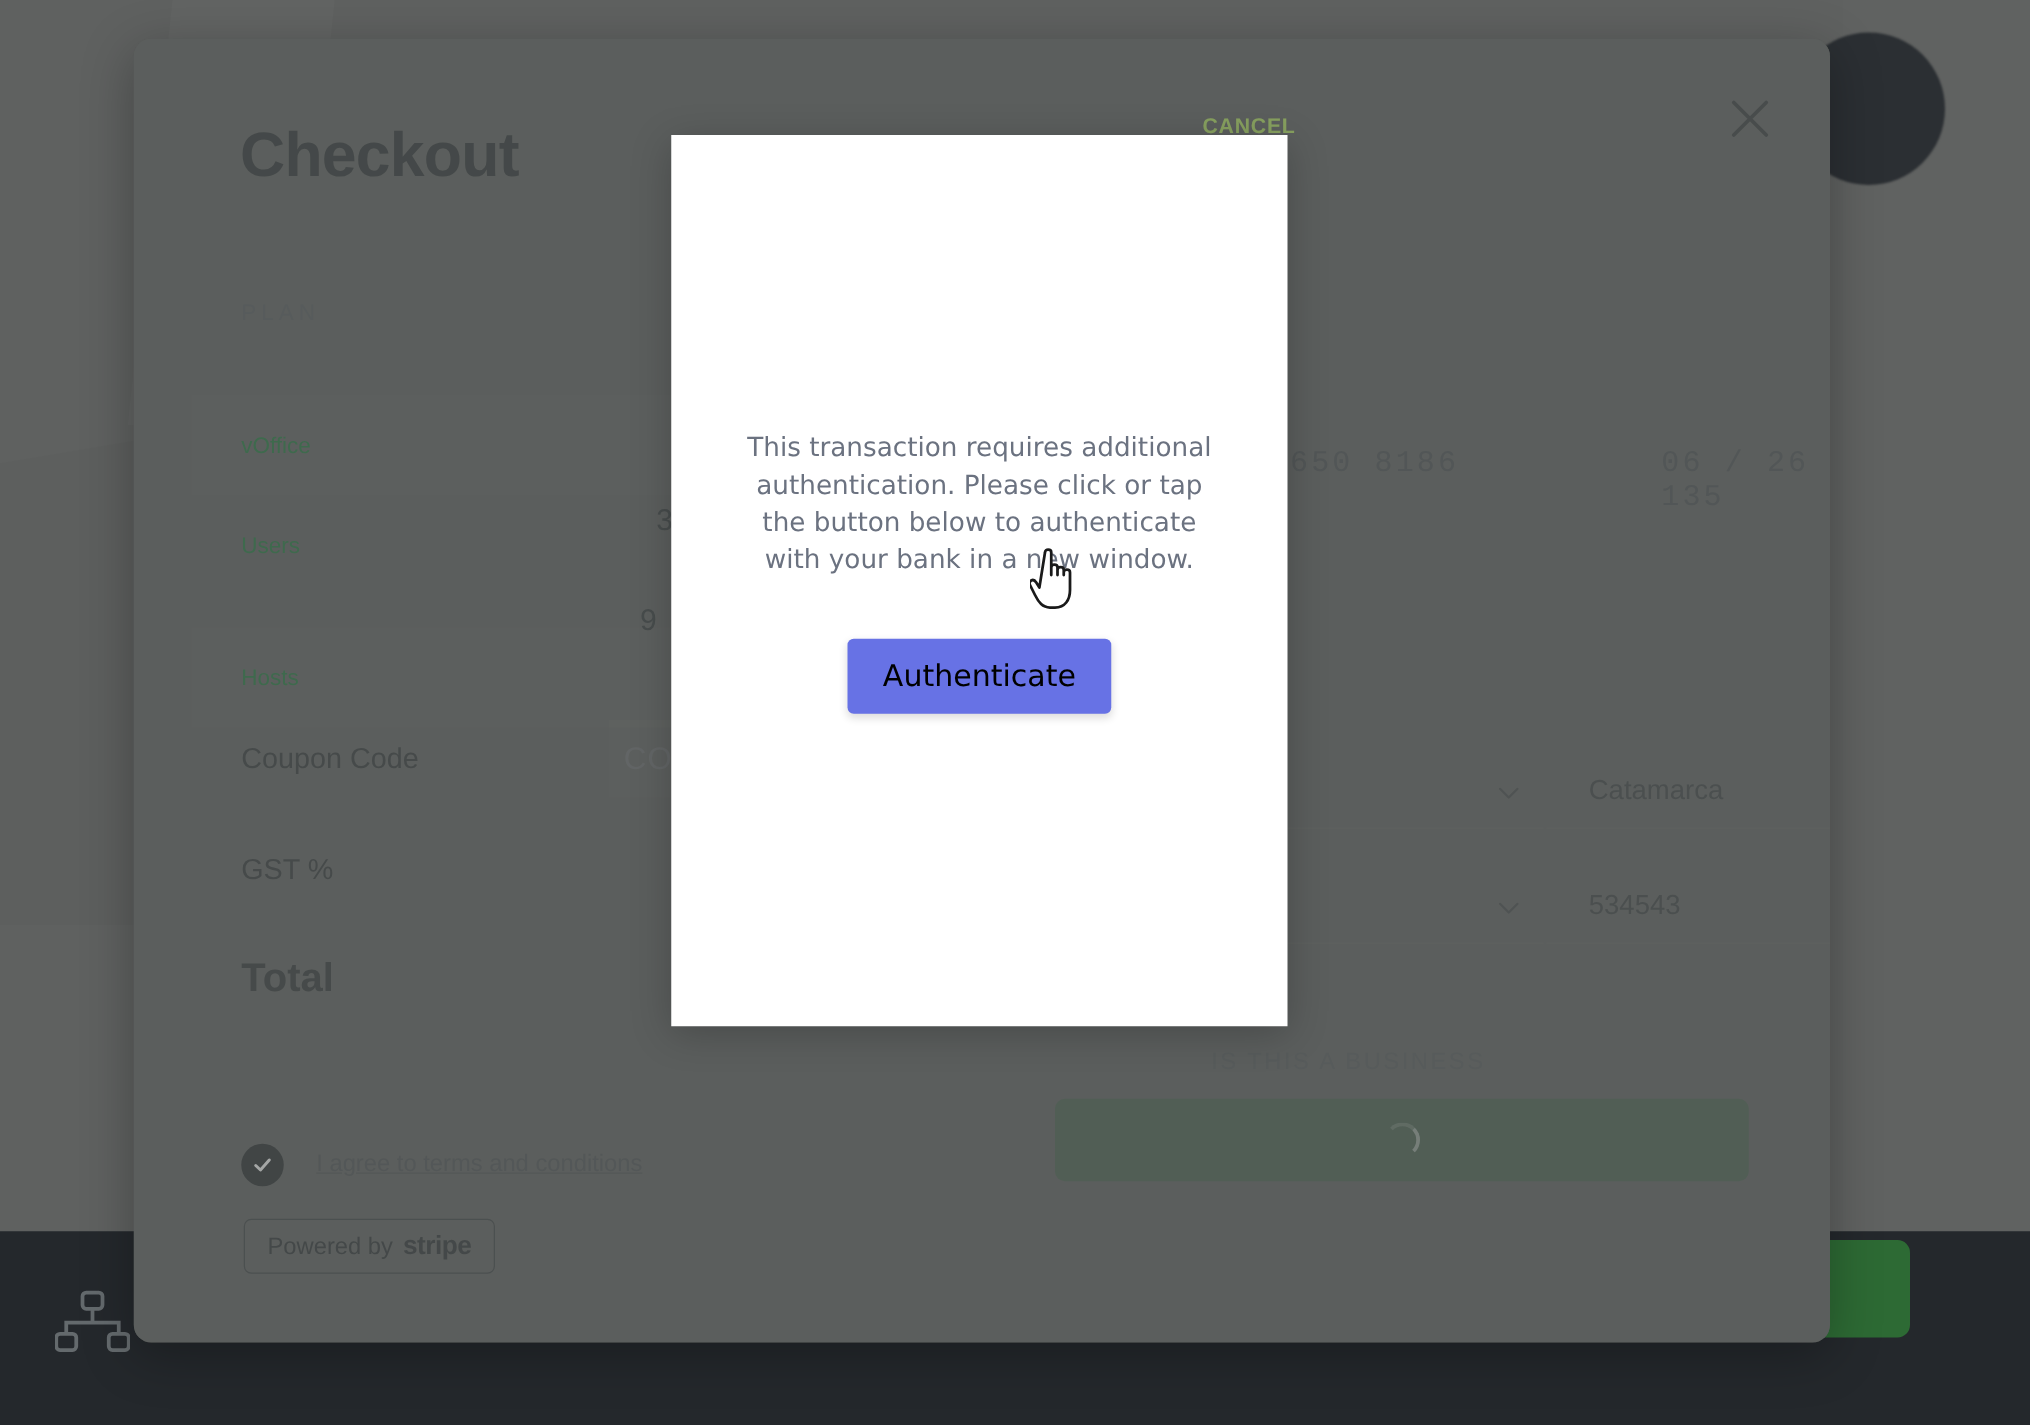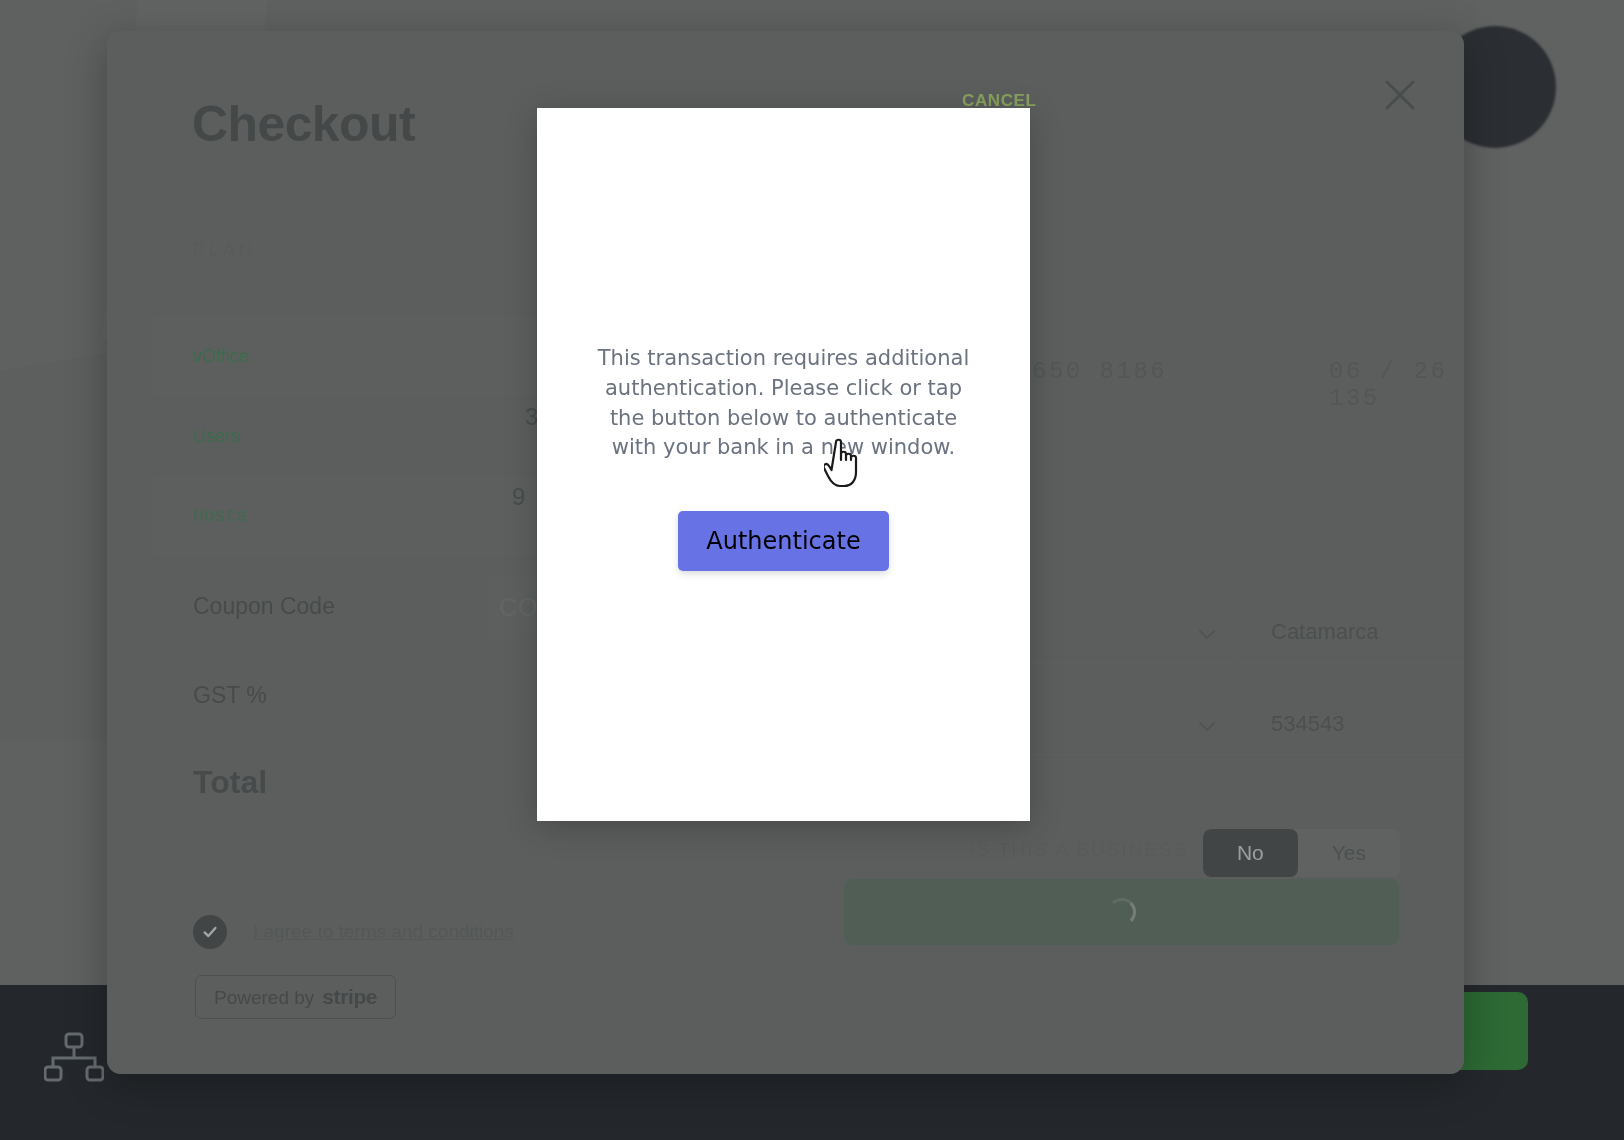--- a/index.html
+++ b/index.html
@@ -338,21 +338,21 @@
   </div>
   <div class="row-value" id="users-value">
     <span>30</span>
     <span class="chev">
       <svg viewBox="0 0 16 9" width="16" height="9">
           <path d="M1 1 L8 8 L15 1" fill="none" stroke="#30353a" stroke-width="1.8" stroke-linecap="round"></path>
         </svg>
     </span>
   </div>
 
-  <div class="line-row row-stripe" style="top:445px;font-family:Liberation Mono, monospace;">
+  <div class="line-row row-stripe" style="top:471px;">
     <span class="rowlabel green-label">Hosts</span>
   </div>
   <div class="row-value" id="hosts-value">
     <span>9</span>
     <span class="chev">
       <svg viewBox="0 0 16 9" width="16" height="9">
           <path d="M1 1 L8 8 L15 1" fill="none" stroke="#30353a" stroke-width="1.8" stroke-linecap="round"></path>
         </svg>
     </span>
   </div>
@@ -401,24 +401,20 @@
           <path d="M1 1 L8 8 L15 1" fill="none" stroke="#30353a" stroke-width="1.8" stroke-linecap="round"></path>
         </svg>
     </span>
   </div>
 
   <div class="addr-field" id="zip-field">
     <span>534543</span>
   </div>
 
   <div id="business-label">IS THIS A BUSINESS</div>
-  <div id="business-toggle">
-    <span class="toggle-opt active">No</span>
-    <span class="toggle-opt inactive">Yes</span>
-  </div>
 
   <button id="pay-button">
     <span id="pay-spinner"></span>
   </button>
 
   <div id="checkout-dim"></div>
 </div>
 
 <div id="threeds-modal">
   <div id="threeds-body">

